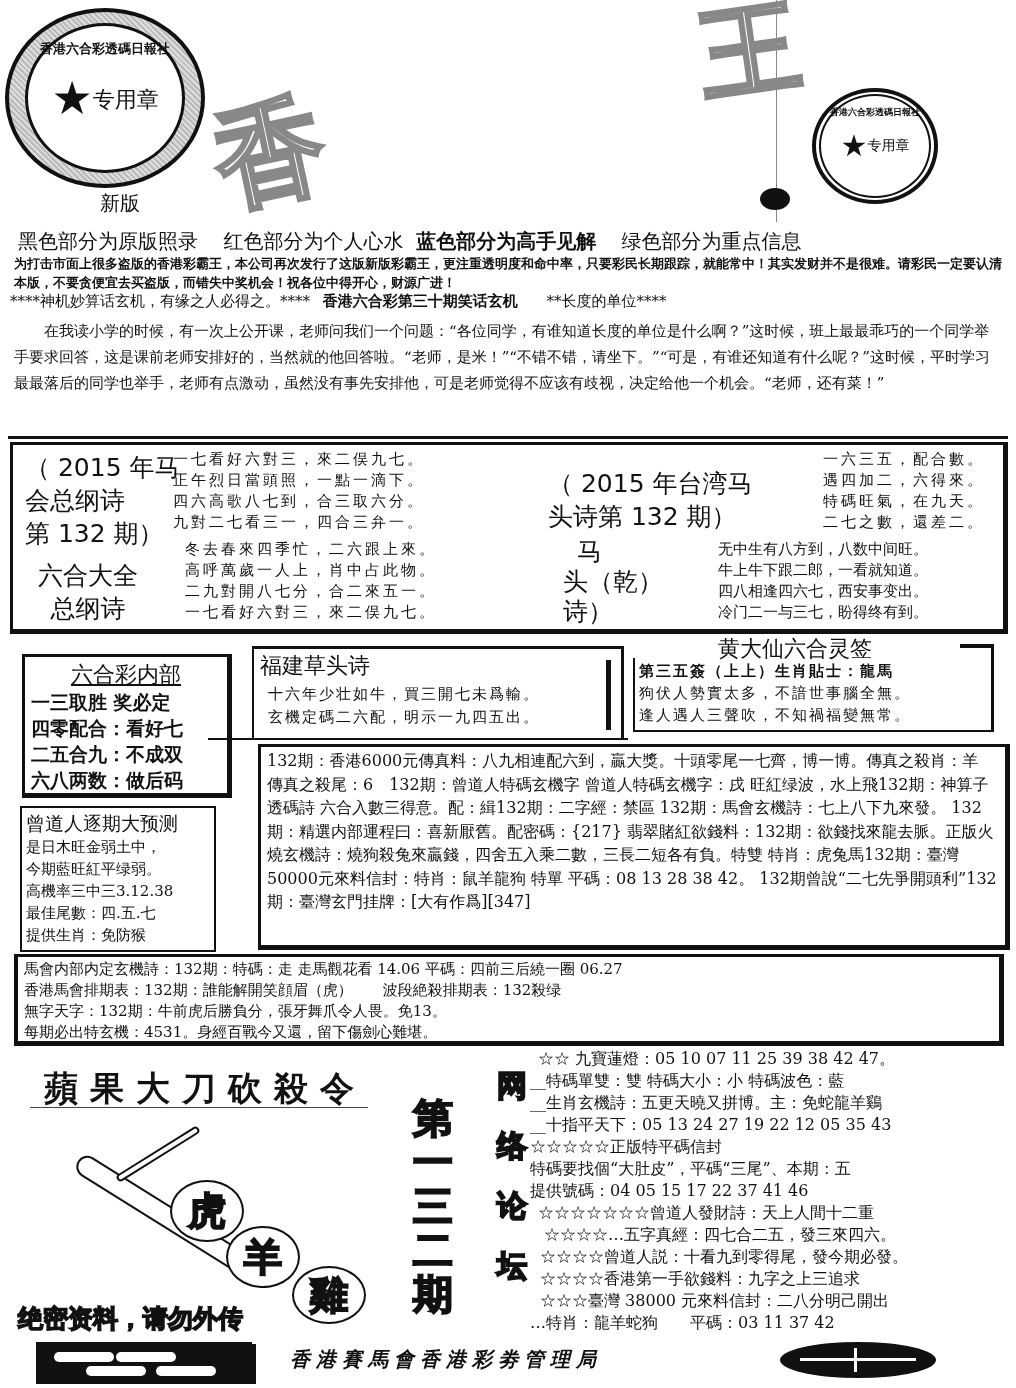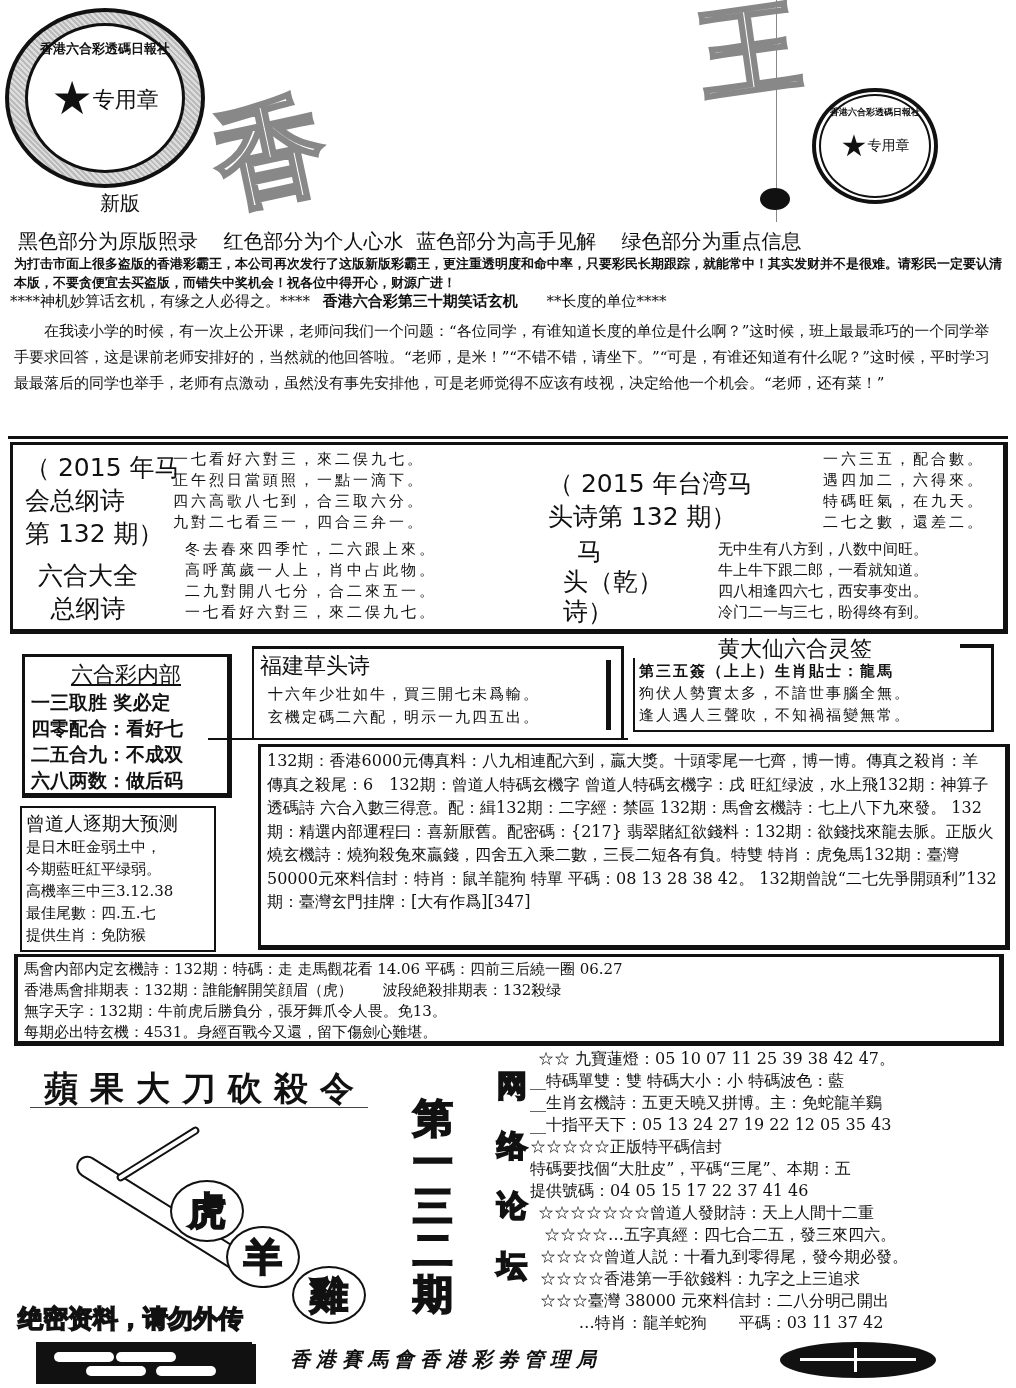--- a/index.html
+++ b/index.html
@@ -51,21 +51,21 @@
       <div class="stamp-ring-text" style="font-size:9px;">香港六合彩透碼日報社</div>
       <span class="stamp-star" style="font-size:30px;">★</span>
       <span class="stamp-label" style="font-size:14px;">专用章</span>
     </div>
   </div>
 </div>
 
 <div class="abs legend-line" style="left:18px;top:228px;">
   <span>黑色部分为原版照录</span>&nbsp;&nbsp;&nbsp;
   <span>红色部分为个人心水</span>&nbsp;
-  <span style="font-weight:normal;">蓝色部分为高手见解</span>&nbsp;&nbsp;&nbsp;
+  <span style="font-weight:bold;">蓝色部分为高手见解</span>&nbsp;&nbsp;&nbsp;
   <span>绿色部分为重点信息</span>
 </div>
 
 <div class="abs intro" style="left:14px;top:254px;width:994px;">为打击市面上很多盗版的香港彩霸王，本公司再次发行了这版新版彩霸王，更注重透明度和命中率，只要彩民长期跟踪，就能常中！其实发财并不是很难。请彩民一定要认清本版，不要贪便宜去买盗版，而错失中奖机会！祝各位中得开心，财源广进！</div>
 
 <div class="abs" style="left:10px;top:292px;width:1006px;font-size:15px;white-space:nowrap;">
   <span>****神机妙算话玄机，有缘之人必得之。****</span>
   <span style="font-weight:bold;margin-left:8px;">香港六合彩第三十期笑话玄机</span>
   <span style="margin-left:24px;">**长度的单位****</span>
 </div>
@@ -204,21 +204,21 @@
   <div class="forum-line">__生肖玄機詩：五更天曉又拼博。主：免蛇龍羊鷄</div>
   <div class="forum-line">__十指平天下：05 13 24 27 19 22 12 05 35 43</div>
   <div class="forum-line">☆☆☆☆☆正版特平碼信封</div>
   <div class="forum-line">特碼要找個“大肚皮”，平碼“三尾”、本期：五</div>
   <div class="forum-line">提供號碼：04 05 15 17 22 37 41 46</div>
   <div class="forum-line" style="margin-left:8px;">☆☆☆☆☆☆☆曾道人發財詩：天上人間十二重</div>
   <div class="forum-line" style="margin-left:14px;">☆☆☆☆…五字真經：四七合二五，發三來四六。</div>
   <div class="forum-line" style="margin-left:10px;">☆☆☆☆曾道人説：十看九到零得尾，發今期必發。</div>
   <div class="forum-line" style="margin-left:10px;">☆☆☆☆香港第一手欲錢料：九字之上三追求</div>
   <div class="forum-line" style="margin-left:10px;">☆☆☆臺灣 38000 元來料信封：二八分明己開出</div>
-  <div class="forum-line" style="margin-left:24px;text-align:center;">…特肖：龍羊蛇狗　　平碼：03 11 37 42</div>
+  <div class="forum-line" style="">…特肖：龍羊蛇狗　　平碼：03 11 37 42</div>
 </div>
 
 <div class="abs" style="left:252px;top:1344px;width:4px;height:40px;background:#111;"></div>
 <div class="abs" style="left:290px;top:1346px;font-size:20px;font-weight:bold;letter-spacing:6px;white-space:nowrap;font-style:italic;">香港賽馬會香港彩劵管理局</div>
 <div class="abs" style="left:780px;top:1342px;width:156px;height:36px;border-radius:50%;background:#111;">
   <div style="position:absolute;left:20px;top:16px;width:116px;height:3px;background:#fff;"></div>
   <div style="position:absolute;left:74px;top:6px;width:3px;height:24px;background:#fff;"></div>
 </div>
 
 </body></html>

